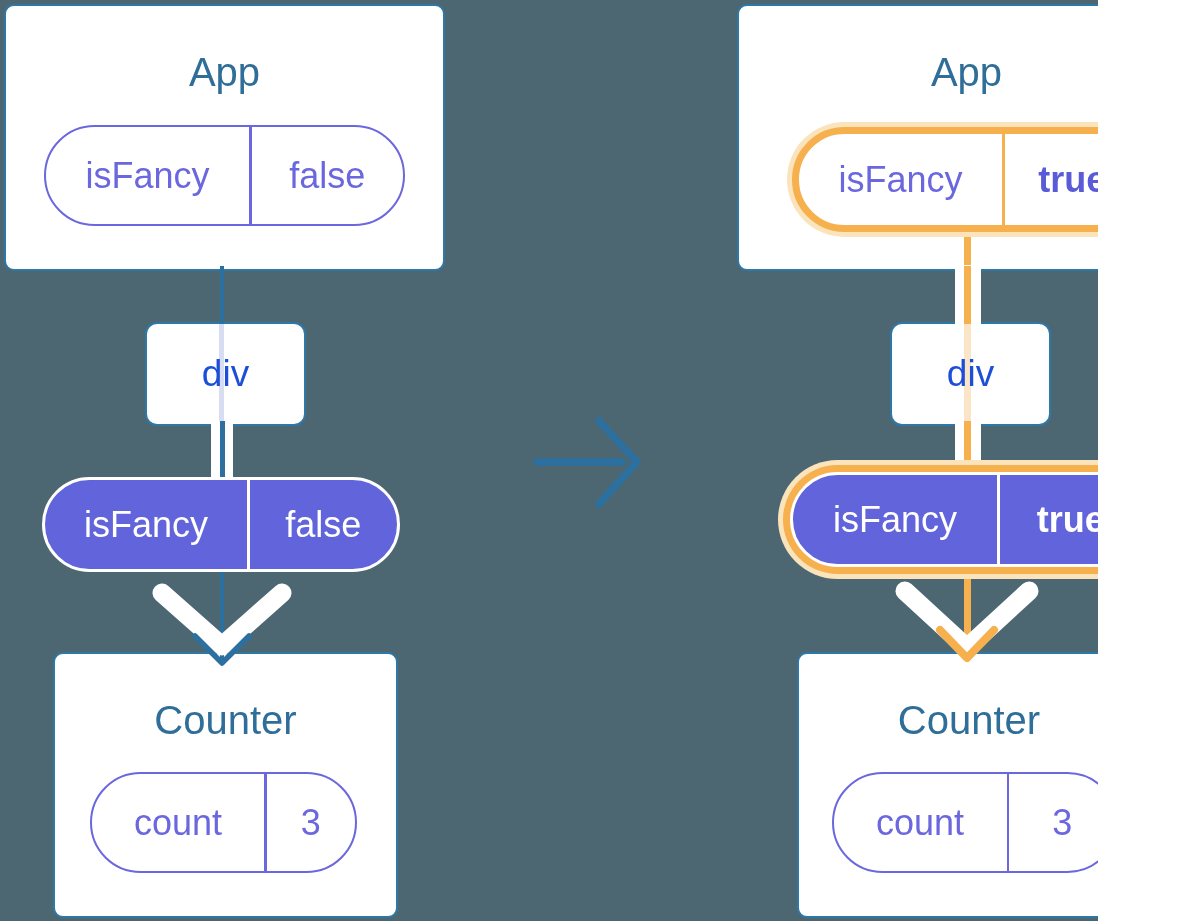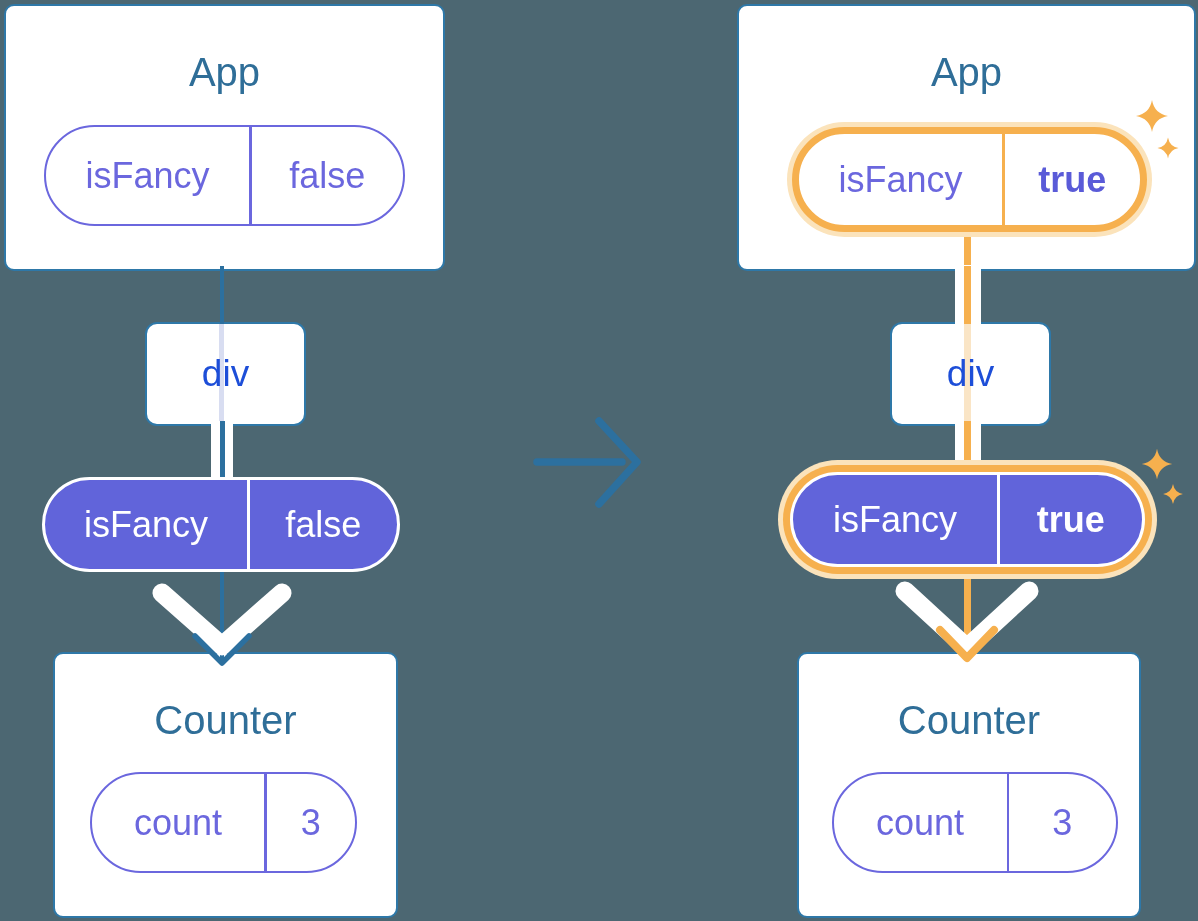--- a/index.html
+++ b/index.html
@@ -1,19 +1,19 @@
 <!DOCTYPE html>
 <html><head>
 <meta charset="utf-8">
 <style>
   html,body{margin:0;padding:0;}
   body{font-family:"Liberation Sans", sans-serif;}
   .stage{
     position:relative;
-    width:1198px;height:921px;
+    width:1098px;height:921px;
     background:#4C6772;
     overflow:hidden;
   }
   .card{
     position:absolute;
     background:#ffffff;
     border:2.5px solid #2E78A8;
     border-radius:10px;
     z-index:1;
   }

